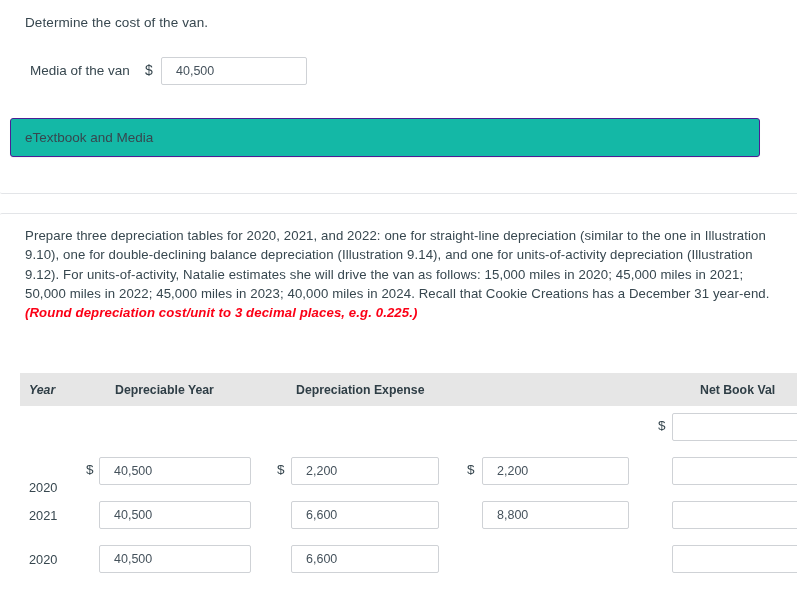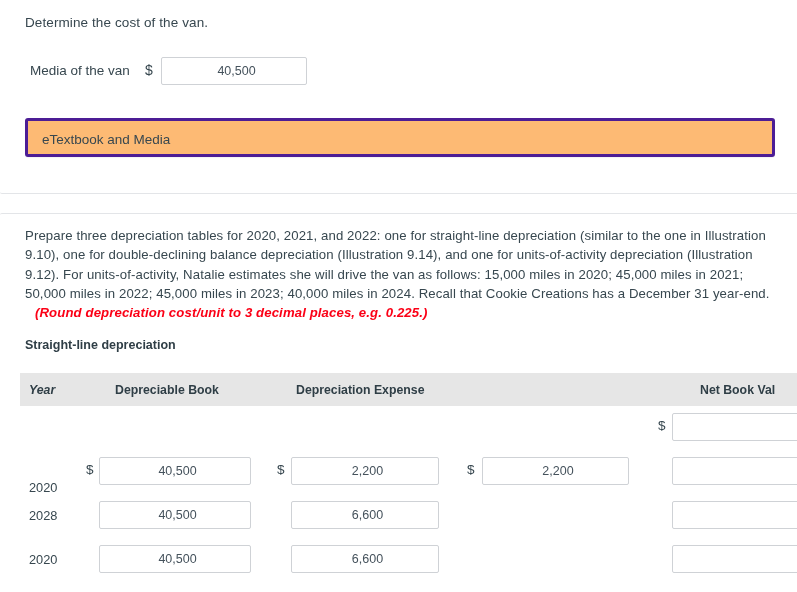--- a/index.html
+++ b/index.html
@@ -50,21 +50,20 @@
     top: 226px;
     width: 748px;
     font-size: 13.2px;
     line-height: 19.3px;
     text-align: left;
   }
   #prepare-text .emph {
     color: #fb0016;
     font-style: italic;
     font-weight: bold;
-    margin-left: 10px;
   }
 
   
   #cost-label {
     position: absolute;
     left: 30px;
     top: 63px;
     font-size: 13.5px;
     color: #37474f;
   }
@@ -78,37 +77,37 @@
 
   
   .field {
     position: absolute;
     border: 1px solid #cfd2d6;
     background: #ffffff;
     border-radius: 2px;
     font-family: "Liberation Sans", sans-serif;
     font-size: 12.5px;
     color: #45525c;
-    text-align: center;
+    text-align: left;
     padding: 0 9px 0 14px;
     outline: none;
   }
   .field::placeholder { color: transparent; }
 
   #cost-input { left: 161px; top: 57px; width: 146px; height: 28px; }
 
   
   #etextbook-panel {
     position: absolute;
-    left: 25px;
+    left: 10px;
     top: 118px;
     width: 750px;
     height: 39px;
-    background: #fdba74;
-    border: 3px solid #4c1d95;
+    background: #14b8a6;
+    border: 1px solid #4c1d95;
     border-radius: 3px;
     box-shadow: 0 1px 1px rgba(0,0,0,0.05);
   }
   #etextbook-label {
     position: absolute;
     left: 14px;
     top: 11px;
     font-size: 13.5px;
     color: #37474f;
   }
@@ -197,45 +196,45 @@
   <input class="field" id="cost-input" type="text" value="40,500" style="">
 
   <div id="etextbook-panel">
     <div id="etextbook-label">eTextbook and Media</div>
   </div>
 
   <div class="card" id="card-bottom"></div>
 
   <div class="prompt-text" id="prepare-text"><span>Prepare three depreciation tables for 2020, 2021, and 2022: one for straight-line depreciation (similar to the one in Illustration 9.10), one for double-declining balance depreciation (Illustration 9.14), and one for units-of-activity depreciation (Illustration 9.12). For units-of-activity, Natalie estimates she will drive the van as follows: 15,000 miles in 2020; 45,000 miles in 2021; 50,000 miles in 2022; 45,000 miles in 2023; 40,000 miles in 2024. Recall that Cookie Creations has a December 31 year-end. </span><span class="emph">(Round depreciation cost/unit to 3 decimal places, e.g. 0.225.)</span></div>
 
-  <div id="straight-line-title">Straight-line depreciation</div>
 
   <div id="table-header-band"></div>
 
   <div class="th" id="th-year">Year</div>
-  <div class="th" id="th-dep-cost">Depreciable Book</div>
+  <div class="th" id="th-dep-cost">Depreciable Year</div>
   <div class="th" id="th-dep-exp">Depreciation Expense</div>
   <div class="th" id="th-nbv">Net Book Val</div>
 
   <div class="dollar" id="d-c4-hdr">$</div>
   <input class="field cell-input c4 r0" type="text" value="" style="">
 
   <div class="year-cell" id="y-2020">2020</div>
   <div class="dollar" id="d-c1-2020">$</div>
   <div class="dollar" id="d-c2-2020">$</div>
   <div class="dollar" id="d-c3-2020">$</div>
 
   <input class="field cell-input c1 r1" type="text" value="40,500" style="">
   <input class="field cell-input c2 r1" type="text" value="2,200" style="">
   <input class="field cell-input c3 r1" type="text" value="2,200" style="">
   <input class="field cell-input c4 r1" type="text" value="" style="">
 
-  <div class="year-cell" id="y-2021">2028</div>
+  <div class="year-cell" id="y-2021">2021</div>
   <input class="field cell-input c1 r2" type="text" value="40,500" style="">
   <input class="field cell-input c2 r2" type="text" value="6,600" style="">
+  <input class="field cell-input c3 r2" type="text" value="8,800" style="">
   <input class="field cell-input c4 r2" type="text" value="" style="">
 
   <div class="year-cell" id="y-2022">2020</div>
   <input class="field cell-input c1 r3" type="text" value="40,500" style="">
   <input class="field cell-input c2 r3" type="text" value="6,600" style="">
   <input class="field cell-input c4 r3" type="text" value="" style="">
 
 </div>
 
 </body></html>

